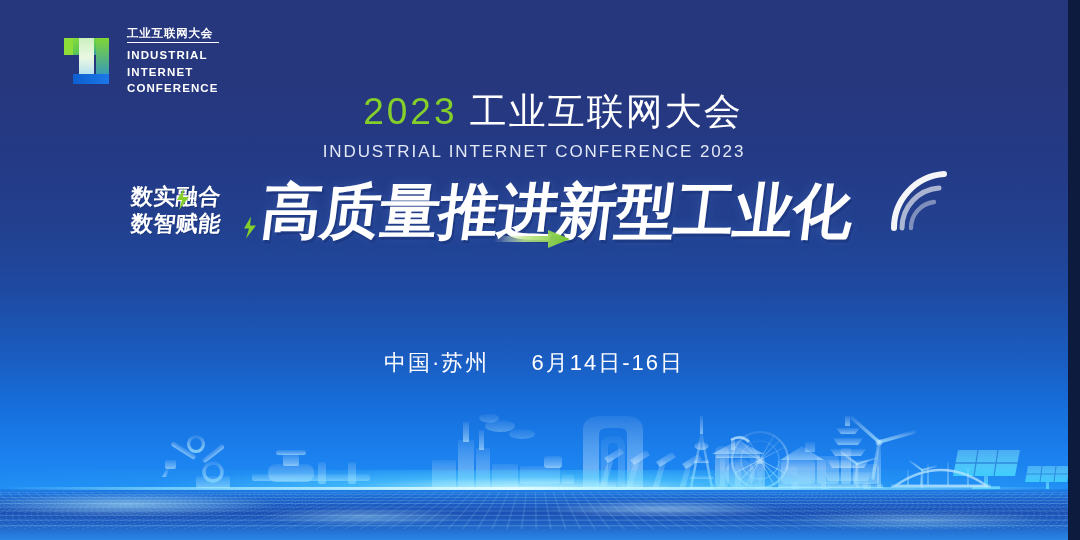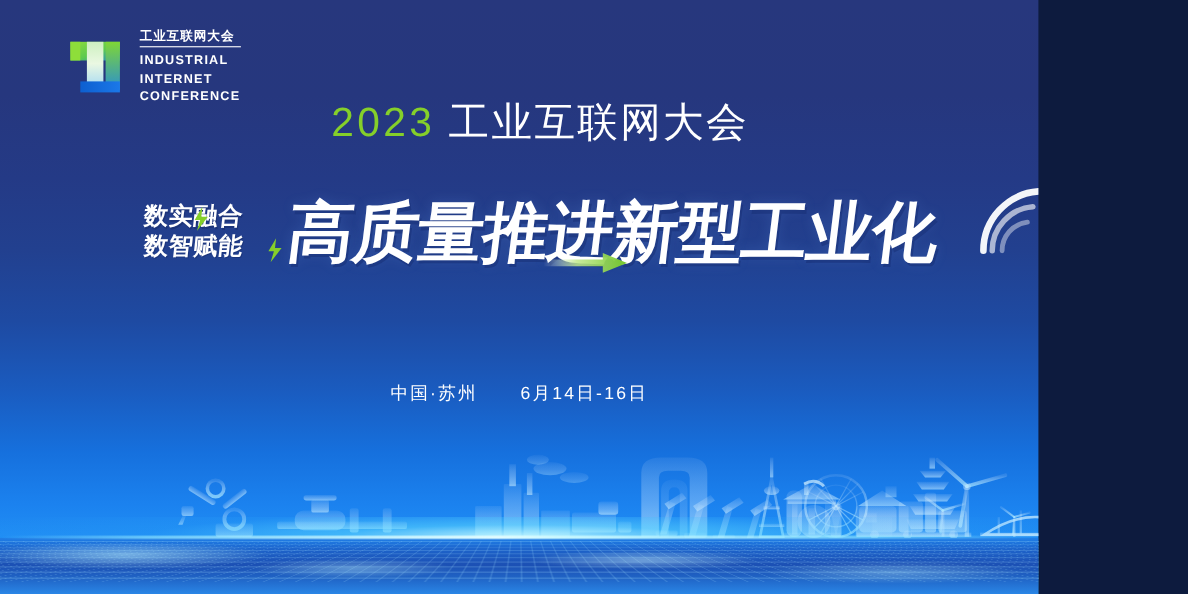--- a/index.html
+++ b/index.html
@@ -1,18 +1,18 @@
 <!DOCTYPE html>
 <html><head>
 <meta charset="utf-8">
 <style>
   html,body{margin:0;padding:0;background:#0d1b3e;}
   *{box-sizing:border-box;}
   .stage{
-    position:relative;width:944px;height:540px;overflow:hidden;
+    position:relative;width:1068px;height:540px;overflow:hidden;
     font-family:"Liberation Sans","DejaVu Sans",sans-serif;
     background:linear-gradient(to bottom,
       #27377d 0%, #26377e 16%, #243a86 30%, #22408f 42%,
       #1e4aa2 54%, #1a5cc0 66%, #1670dd 76%, #1b82ef 85%,
       #2190f5 92%, #2f9cf8 100%);
   }
 
   
   .horizon-glow{
     position:absolute;left:0;right:0;top:470px;height:36px;
@@ -93,21 +93,21 @@
   .slogan-big{
     position:absolute;left:262px;top:0;
     font-size:60px;font-weight:700;letter-spacing:-1px;line-height:1;
     color:#ffffff;white-space:nowrap;transform:skewX(-7deg);
     text-shadow:2px 3px 0 rgba(24,48,118,.55), 0 0 12px rgba(120,180,255,.18);
   }
 
   
   .dateline{
     position:absolute;left:0;right:0;top:348px;text-align:center;
-    font-size:16px;color:#ffffff;letter-spacing:2px;font-weight:400;
+    font-size:22px;color:#ffffff;letter-spacing:2px;font-weight:400;
   }
   .dateline .gap{display:inline-block;width:26px;}
 </style>
 </head>
 <body>
 
 <div class="stage">
 
   <svg class="skyline" viewBox="0 0 1080 92" preserveAspectRatio="none" aria-hidden="true">
     <defs>
@@ -384,20 +384,21 @@
       <div class="logo-en">INTERNET</div>
       <div class="logo-en">CONFERENCE</div>
     </div>
   </div>
 
   <div class="title-wrap">
     <div class="title-main">
       <span class="title-year">2023</span>
       <span>工业互联网大会</span>
     </div>
+    <div class="title-sub">INDUSTRIAL INTERNET CONFERENCE 2023</div>
   </div>
 
   <div class="slogan">
     <div class="slogan-small">
       <span>数实融合</span>
       <span>数智赋能</span>
     </div>
 
     <svg style="position:absolute;left:176px;top:6px;width:14px;height:22px;" viewBox="0 0 14 22" aria-hidden="true">
       <path d="M8 0 L1 12 h5 l-3 10 L13 9 H7z" fill="#85cf2a"></path>

